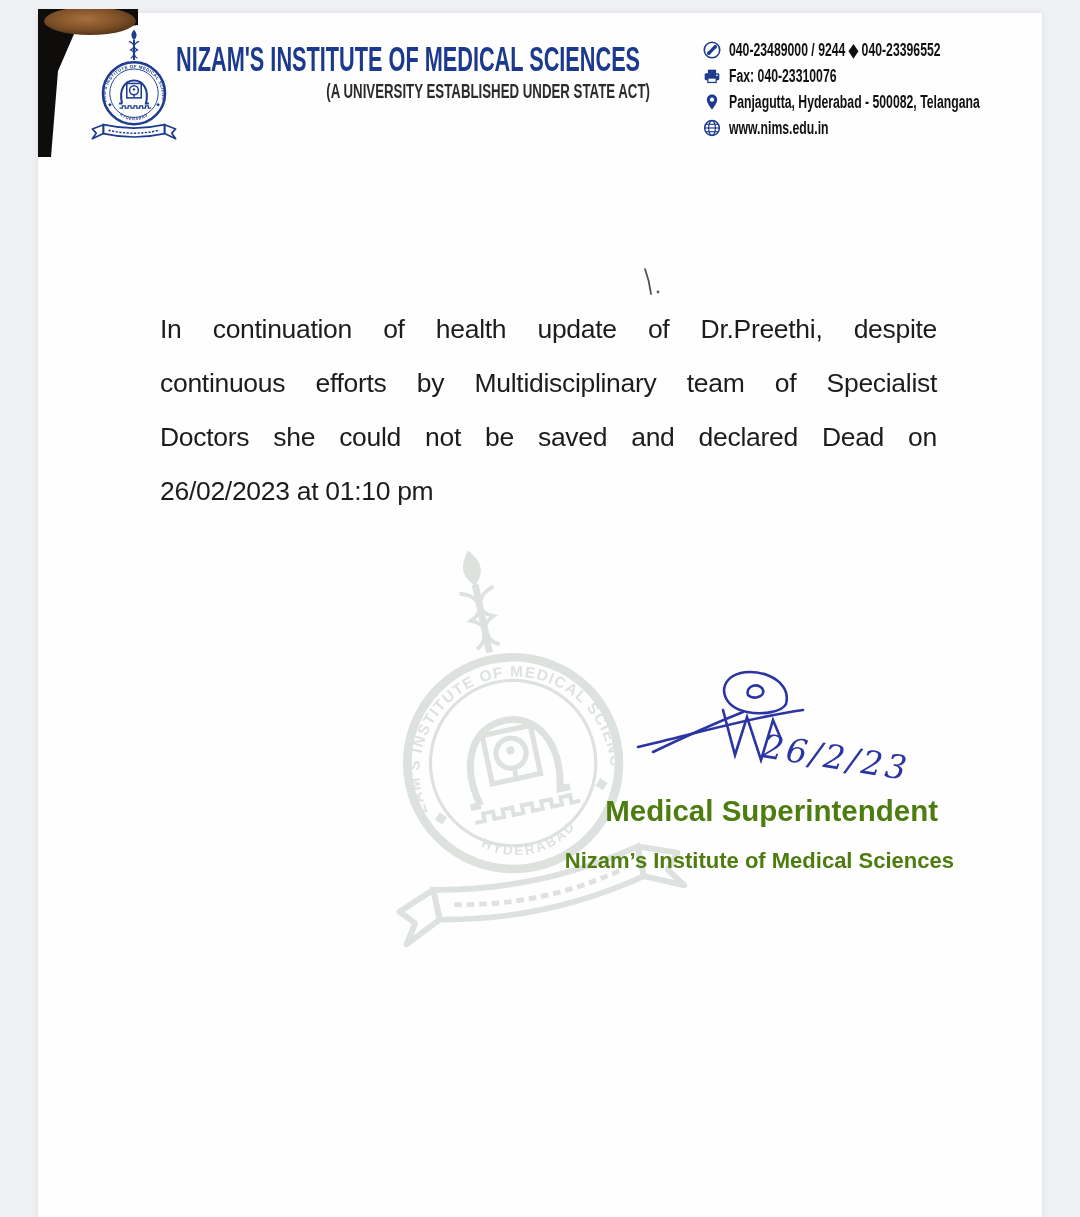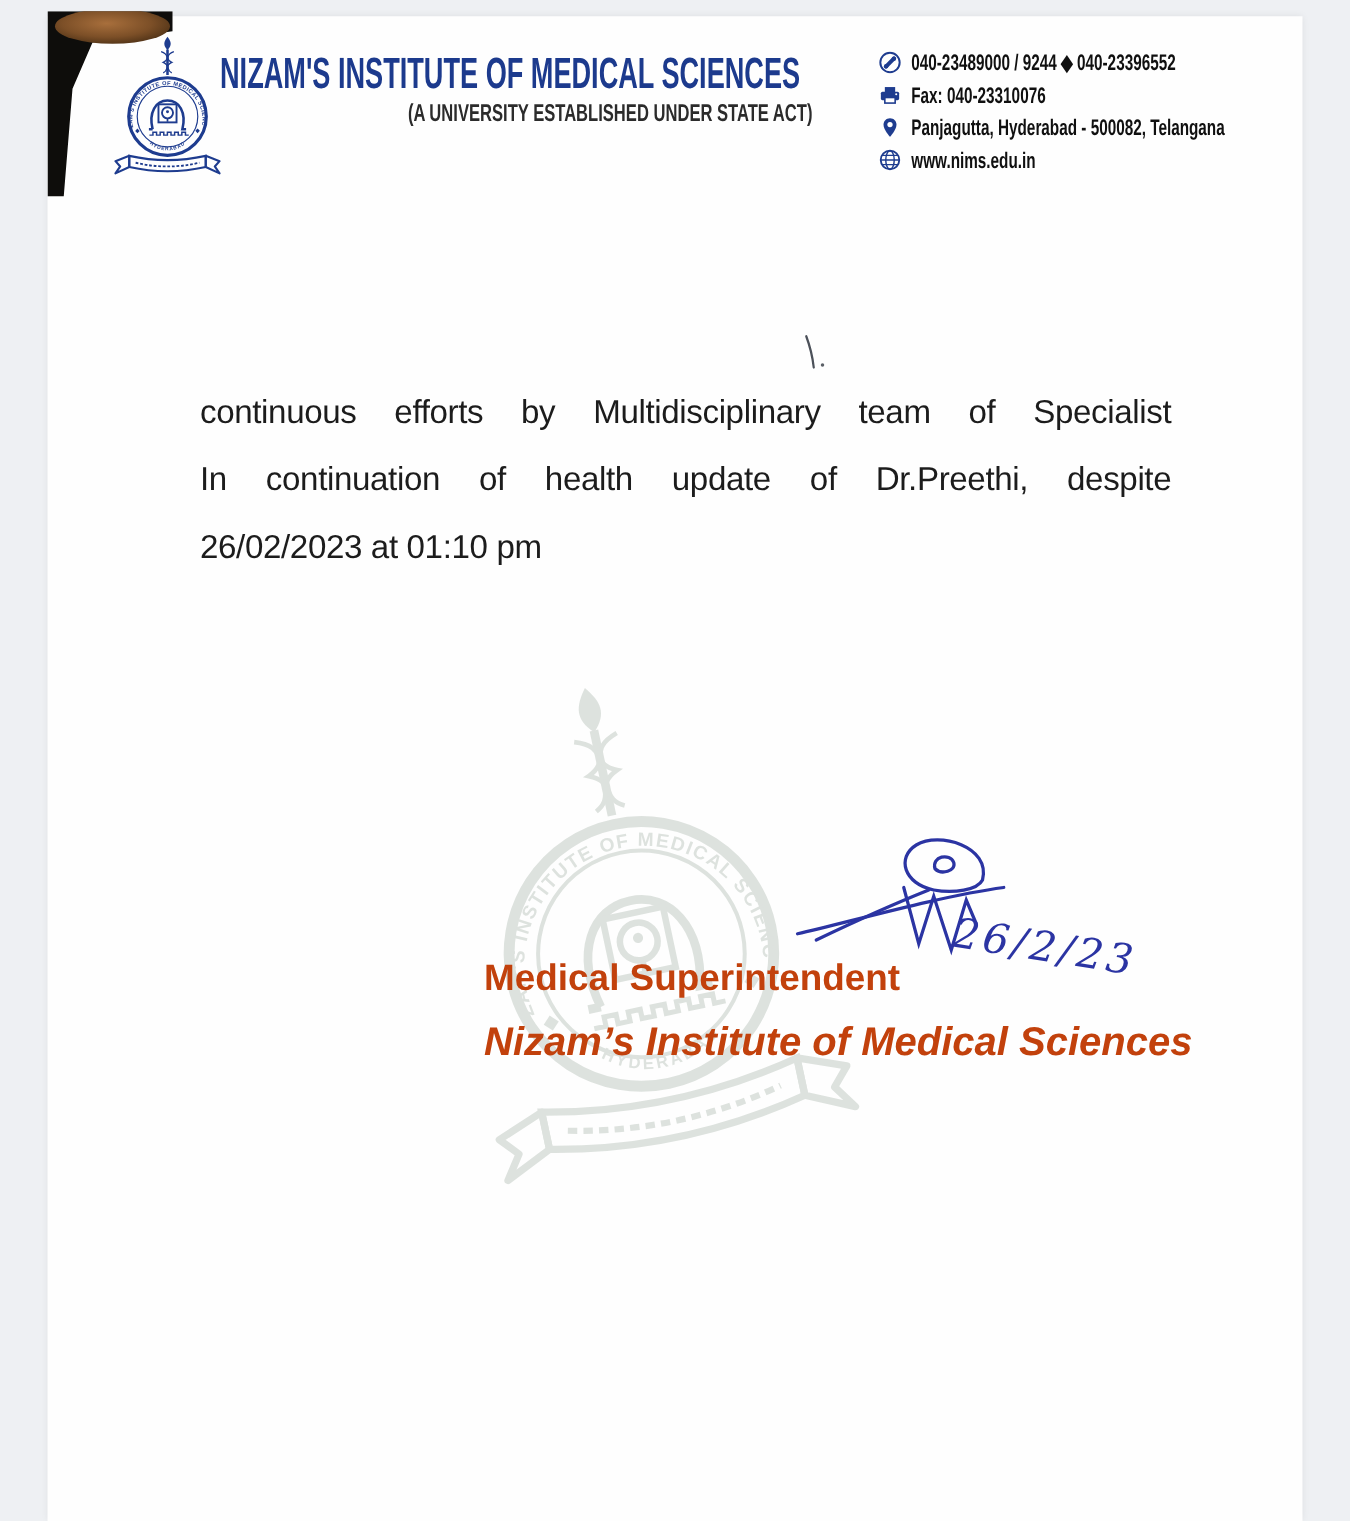--- a/index.html
+++ b/index.html
@@ -46,25 +46,25 @@
   .stray-mark{position:absolute;left:600px;top:252px;width:26px;height:36px;}
   
   .watermark{
     position:absolute;left:296px;top:530px;width:348px;height:392px;
     color:#93a396;opacity:0.30;transform:rotate(-12deg);
     pointer-events:none;z-index:1;
   }
   
   .signature{position:absolute;left:585px;top:646px;width:292px;height:132px;z-index:3;}
   .sign-block{
-    position:absolute;right:88px;top:752px;text-align:left;z-index:2;
-    color:#c2410c;font-weight:600;
+    position:absolute;right:88px;top:780px;text-align:right;z-index:2;
+    color:#4d7c0f;font-weight:600;
   }
   .sign-line1{font-size:29.5px;line-height:36px;padding-right:16px;}
-  .sign-line2{font-size:32px;line-height:36px;margin-top:14px;font-style:italic;}
+  .sign-line2{font-size:22px;line-height:36px;margin-top:14px;}
 </style>
 </head>
 <body>
 
 <svg width="0" height="0" style="position:absolute" aria-hidden="true">
   <defs>
     <symbol id="nims-seal" viewBox="0 0 120 135">
 
       <path d="M60,1 C63.5,5.5 64.5,9 60,13.5 C55.5,9 56.5,5.5 60,1 Z" fill="currentColor"></path>
       <line x1="60" y1="13" x2="60" y2="37" stroke="currentColor" stroke-width="2.4"></line>
@@ -163,22 +163,23 @@
       <span class="c-text">www.nims.edu.in</span>
     </div>
   </div>
 
   <svg class="stray-mark" viewBox="0 0 26 36">
     <path d="M7,4 C10,12 12,20 13,29" fill="none" stroke="#4c515a" stroke-width="1.8" stroke-linecap="round"></path>
     <circle cx="20" cy="27" r="1.4" fill="#5a5f66"></circle>
   </svg>
 
   <div class="letter-body">
+    <div class="letter-line just">In continuation of health update of Dr.Preethi, despite</div>
     <div class="letter-line just">continuous efforts by Multidisciplinary team of Specialist</div>
-    <div class="letter-line just">In continuation of health update of Dr.Preethi, despite</div>
+    <div class="letter-line just">Doctors she could not be saved and declared Dead on</div>
     <div class="letter-line">26/02/2023 at 01:10 pm</div>
   </div>
 
   <svg class="watermark" viewBox="0 0 120 135">
     <use href="#nims-seal"></use>
   </svg>
 
   <svg class="signature" viewBox="0 0 292 132">
     <g fill="none" stroke="#2b34a3" stroke-width="2.6" stroke-linecap="round">
       <path d="M15,88 C55,79 128,58 180,51"></path>

